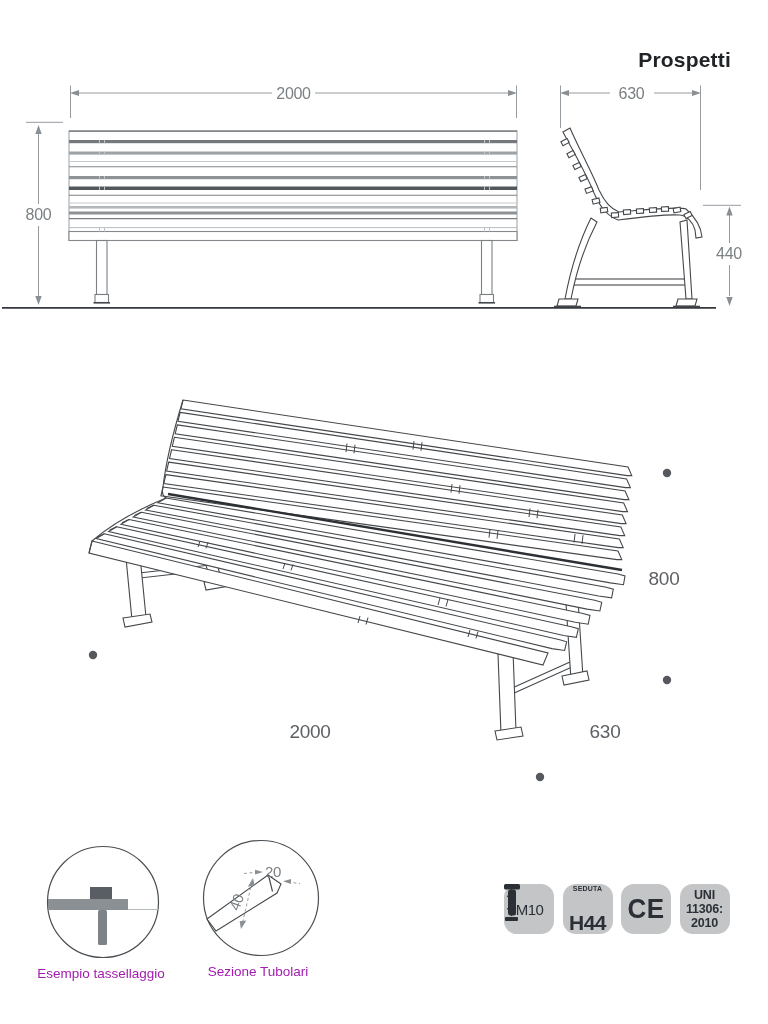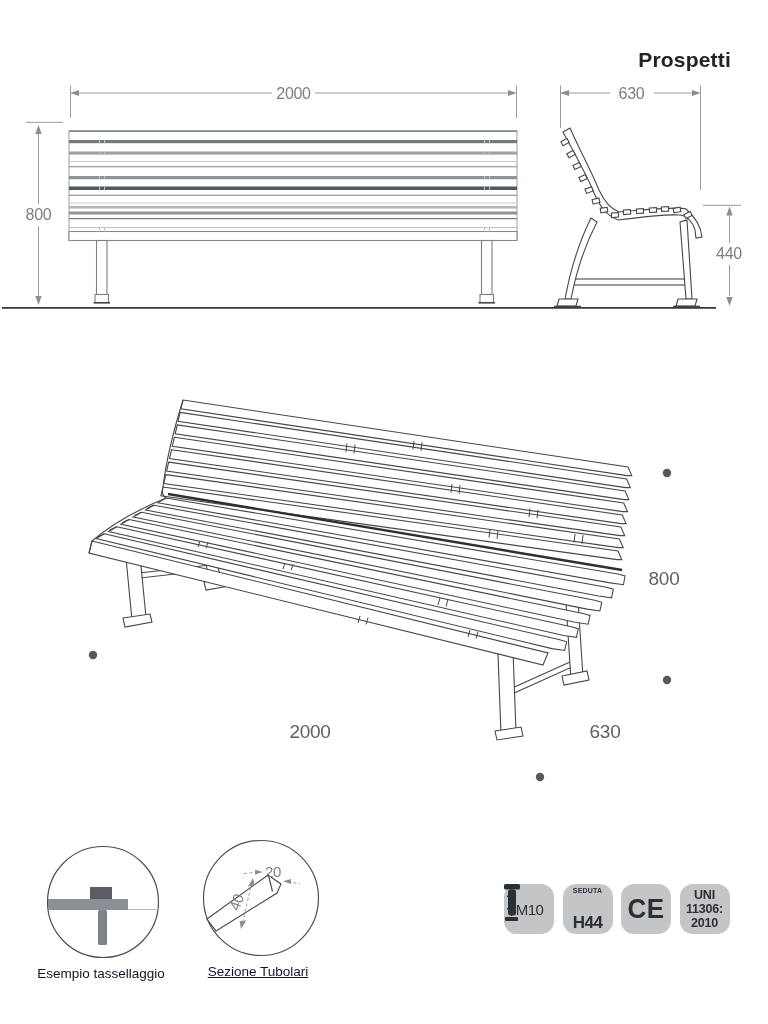--- a/index.html
+++ b/index.html
@@ -10,30 +10,30 @@
   svg{position:absolute;left:0;top:0;}
   svg text{font-family:"Liberation Sans",sans-serif;}
   .dim-t{fill:#7b8084;font-size:16px;letter-spacing:-.3px;text-anchor:middle;}
   .dim-big{fill:#5d6165;font-size:19px;letter-spacing:-.3px;text-anchor:middle;}
   .dim-sm{fill:#7b8084;font-size:15px;letter-spacing:-.3px;text-anchor:middle;}
   .art{stroke:#44484c;stroke-width:1.1;fill:none;}
   .artf{stroke:#44484c;stroke-width:1.1;fill:#fff;}
   .diml{stroke:#979ca0;stroke-width:1;fill:none;}
   .dimarr{fill:#8a8f93;stroke:none;}
   .dash{stroke:#9aa0a4;stroke-width:1;fill:none;stroke-dasharray:3 2.5;}
-  .caption{position:absolute;transform:translateX(-50%);font-size:13.5px;color:#0f172a;
+  .caption{position:absolute;transform:translateX(-50%);font-size:13.5px;color:#a21caf;
            white-space:nowrap;}
   .badges{position:absolute;left:504px;top:884px;display:flex;gap:8.5px;}
   .badge{width:50px;height:50px;border-radius:13px;background:#c3c5c7;color:#2b3036;
          display:flex;align-items:center;justify-content:center;box-sizing:border-box;}
   .badge .m10{font-size:15px;font-weight:normal;letter-spacing:-.5px;margin-left:1px;}
   .badge-seat{flex-direction:row;gap:1px;}
   .seat-col{display:flex;flex-direction:column;align-items:center;line-height:1;}
   .seat-small{font-size:7px;font-weight:bold;letter-spacing:.2px;}
-  .seat-big{font-size:17px;font-weight:bold;letter-spacing:-.5px;margin-top:20px;}
+  .seat-big{font-size:21px;font-weight:bold;letter-spacing:-.5px;margin-top:20px;}
   .ce-text{font-size:26px;font-weight:bold;letter-spacing:.5px;transform:scaleY(1.05);}
   .uni{display:flex;flex-direction:column;align-items:center;line-height:1.12;
        font-size:12.5px;font-weight:bold;letter-spacing:-.2px;justify-content:space-between;}
 </style>
 </head>
 <body>
 
 <div class="page">
 
   <div class="title">Prospetti</div>
@@ -233,21 +233,21 @@
       <text class="dim-sm" x="273" y="877">20</text>
 
       <line class="dash" x1="252" y1="882" x2="242" y2="925"></line>
       <polygon class="dimarr" points="253,878 247.8,886.8 254.6,885.6"></polygon>
       <polygon class="dimarr" points="241,929 246.4,920.4 239.6,921.2"></polygon>
       <text class="dim-sm" transform="translate(241.5,904) rotate(-70)" x="0" y="0">40</text>
     </g>
   </svg>
 
   <div class="caption" style="left:101px;top:966px;">Esempio tassellaggio</div>
-  <div class="caption" style="left:258px;top:964px;text-decoration:underline;">Sezione Tubolari</div>
+  <div class="caption" style="left:258px;top:964px;">Sezione Tubolari</div>
 
   <div class="badges">
     <div class="badge">
       <svg width="17" height="33" viewBox="0 0 17 33">
         <rect x="0" y="0" width="16" height="5.5" rx="1.5" fill="#2b3036"></rect>
         <rect x="4" y="5.5" width="8" height="26" rx="2.5" fill="#2b3036"></rect>
       </svg>
       <span class="m10">M10</span>
     </div>
     <div class="badge badge-seat">

